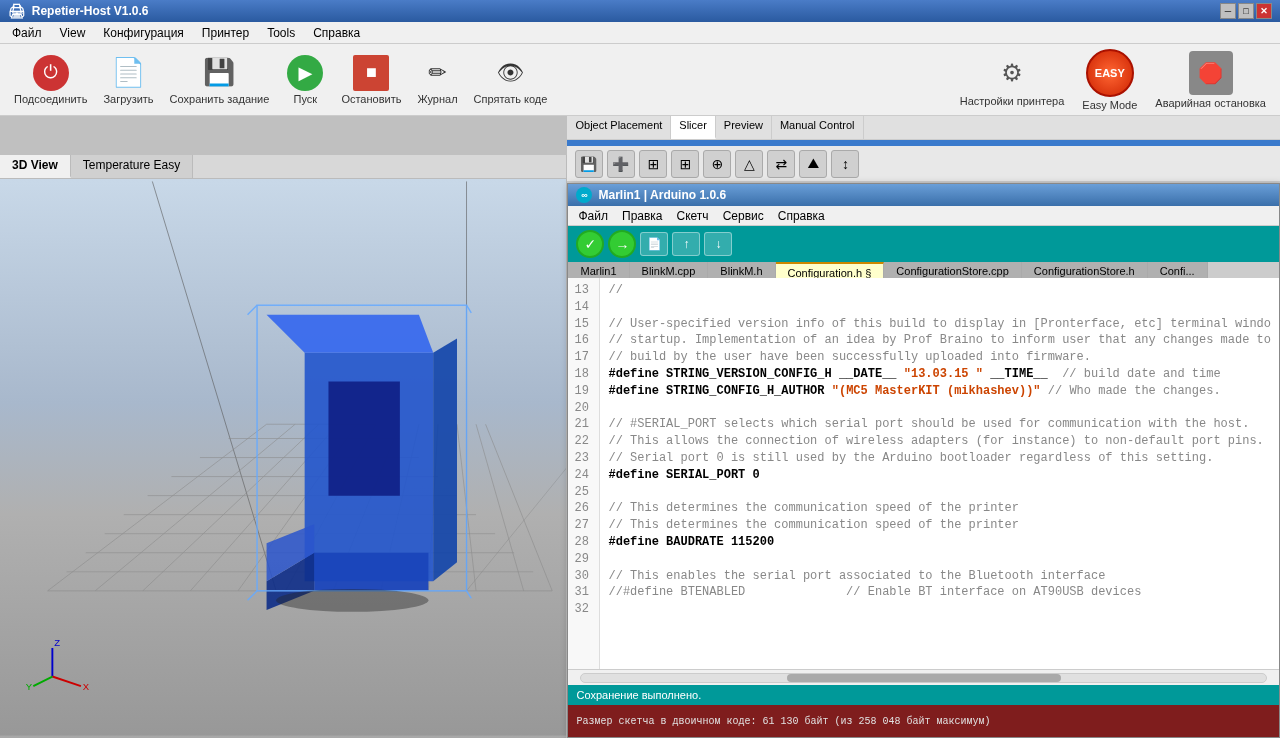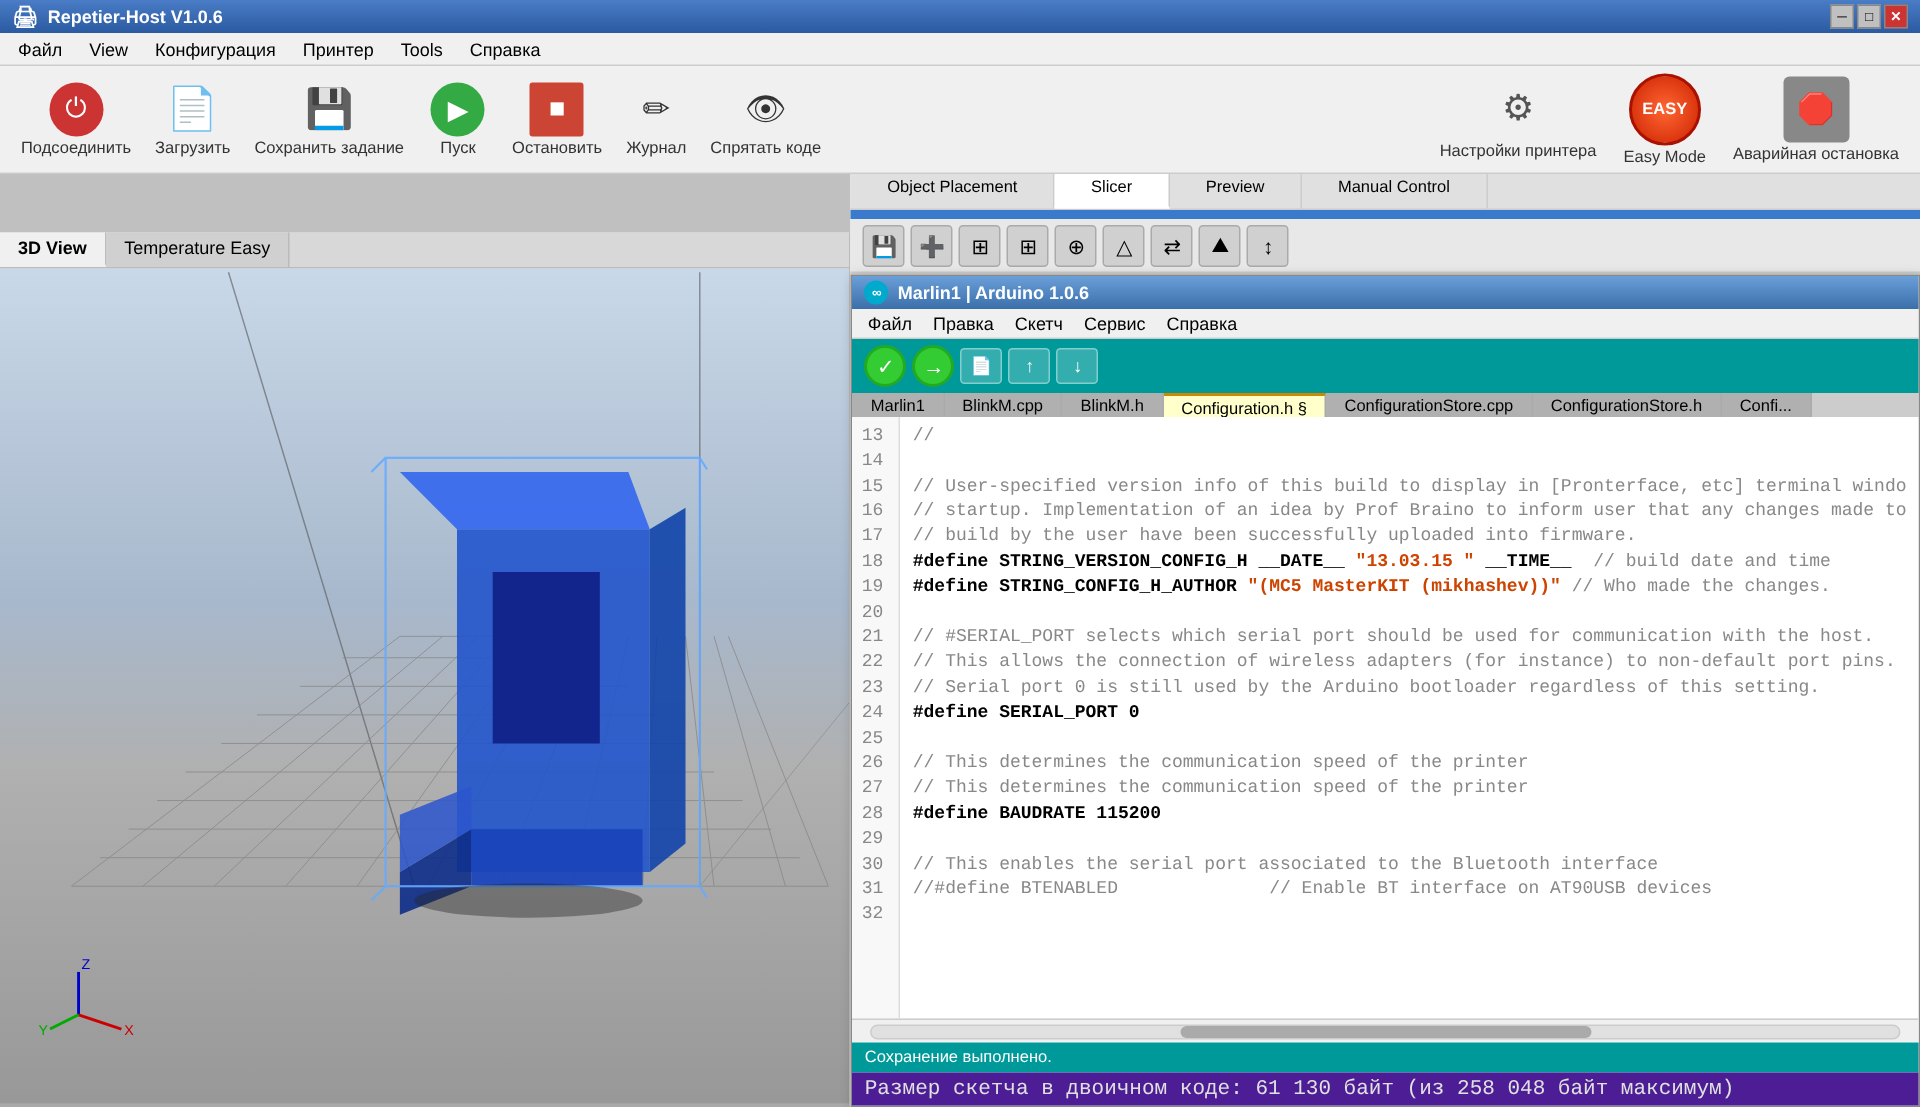--- a/index.html
+++ b/index.html
@@ -189,21 +189,21 @@
       background: #f0f0f0;
       border-bottom: 1px solid #ccc;
     }
     .repetier-tabs {
       display: flex;
       background: #e0e0e0;
       border-bottom: 1px solid #ccc;
       height: 24px;
     }
     .repetier-tab {
-      padding: 3px 24px;
+      padding: 3px 8px;
       font-size: 11px;
       cursor: pointer;
       border-right: 1px solid #ccc;
     }
     .repetier-tab.active {
       background: #fff;
       border-bottom: 2px solid #fff;
     }
 
     
@@ -367,27 +367,27 @@
     .arduino-status {
       height: 20px;
       background: #009999;
       display: flex;
       align-items: center;
       padding: 0 8px;
       color: white;
       font-size: 11px;
     }
     .arduino-output {
-      height: 22px;
-      background: #4c1d95;
+      height: 32px;
+      background: #7f1d1d;
       display: flex;
       align-items: center;
       padding: 0 8px;
       color: #e0e0e0;
-      font-size: 14px;
+      font-size: 10px;
       font-family: 'Courier New', monospace;
     }
 
     
     .slicer-icons {
       display: flex;
       align-items: center;
       padding: 4px 8px;
       gap: 4px;
       background: #e8e8e8;

